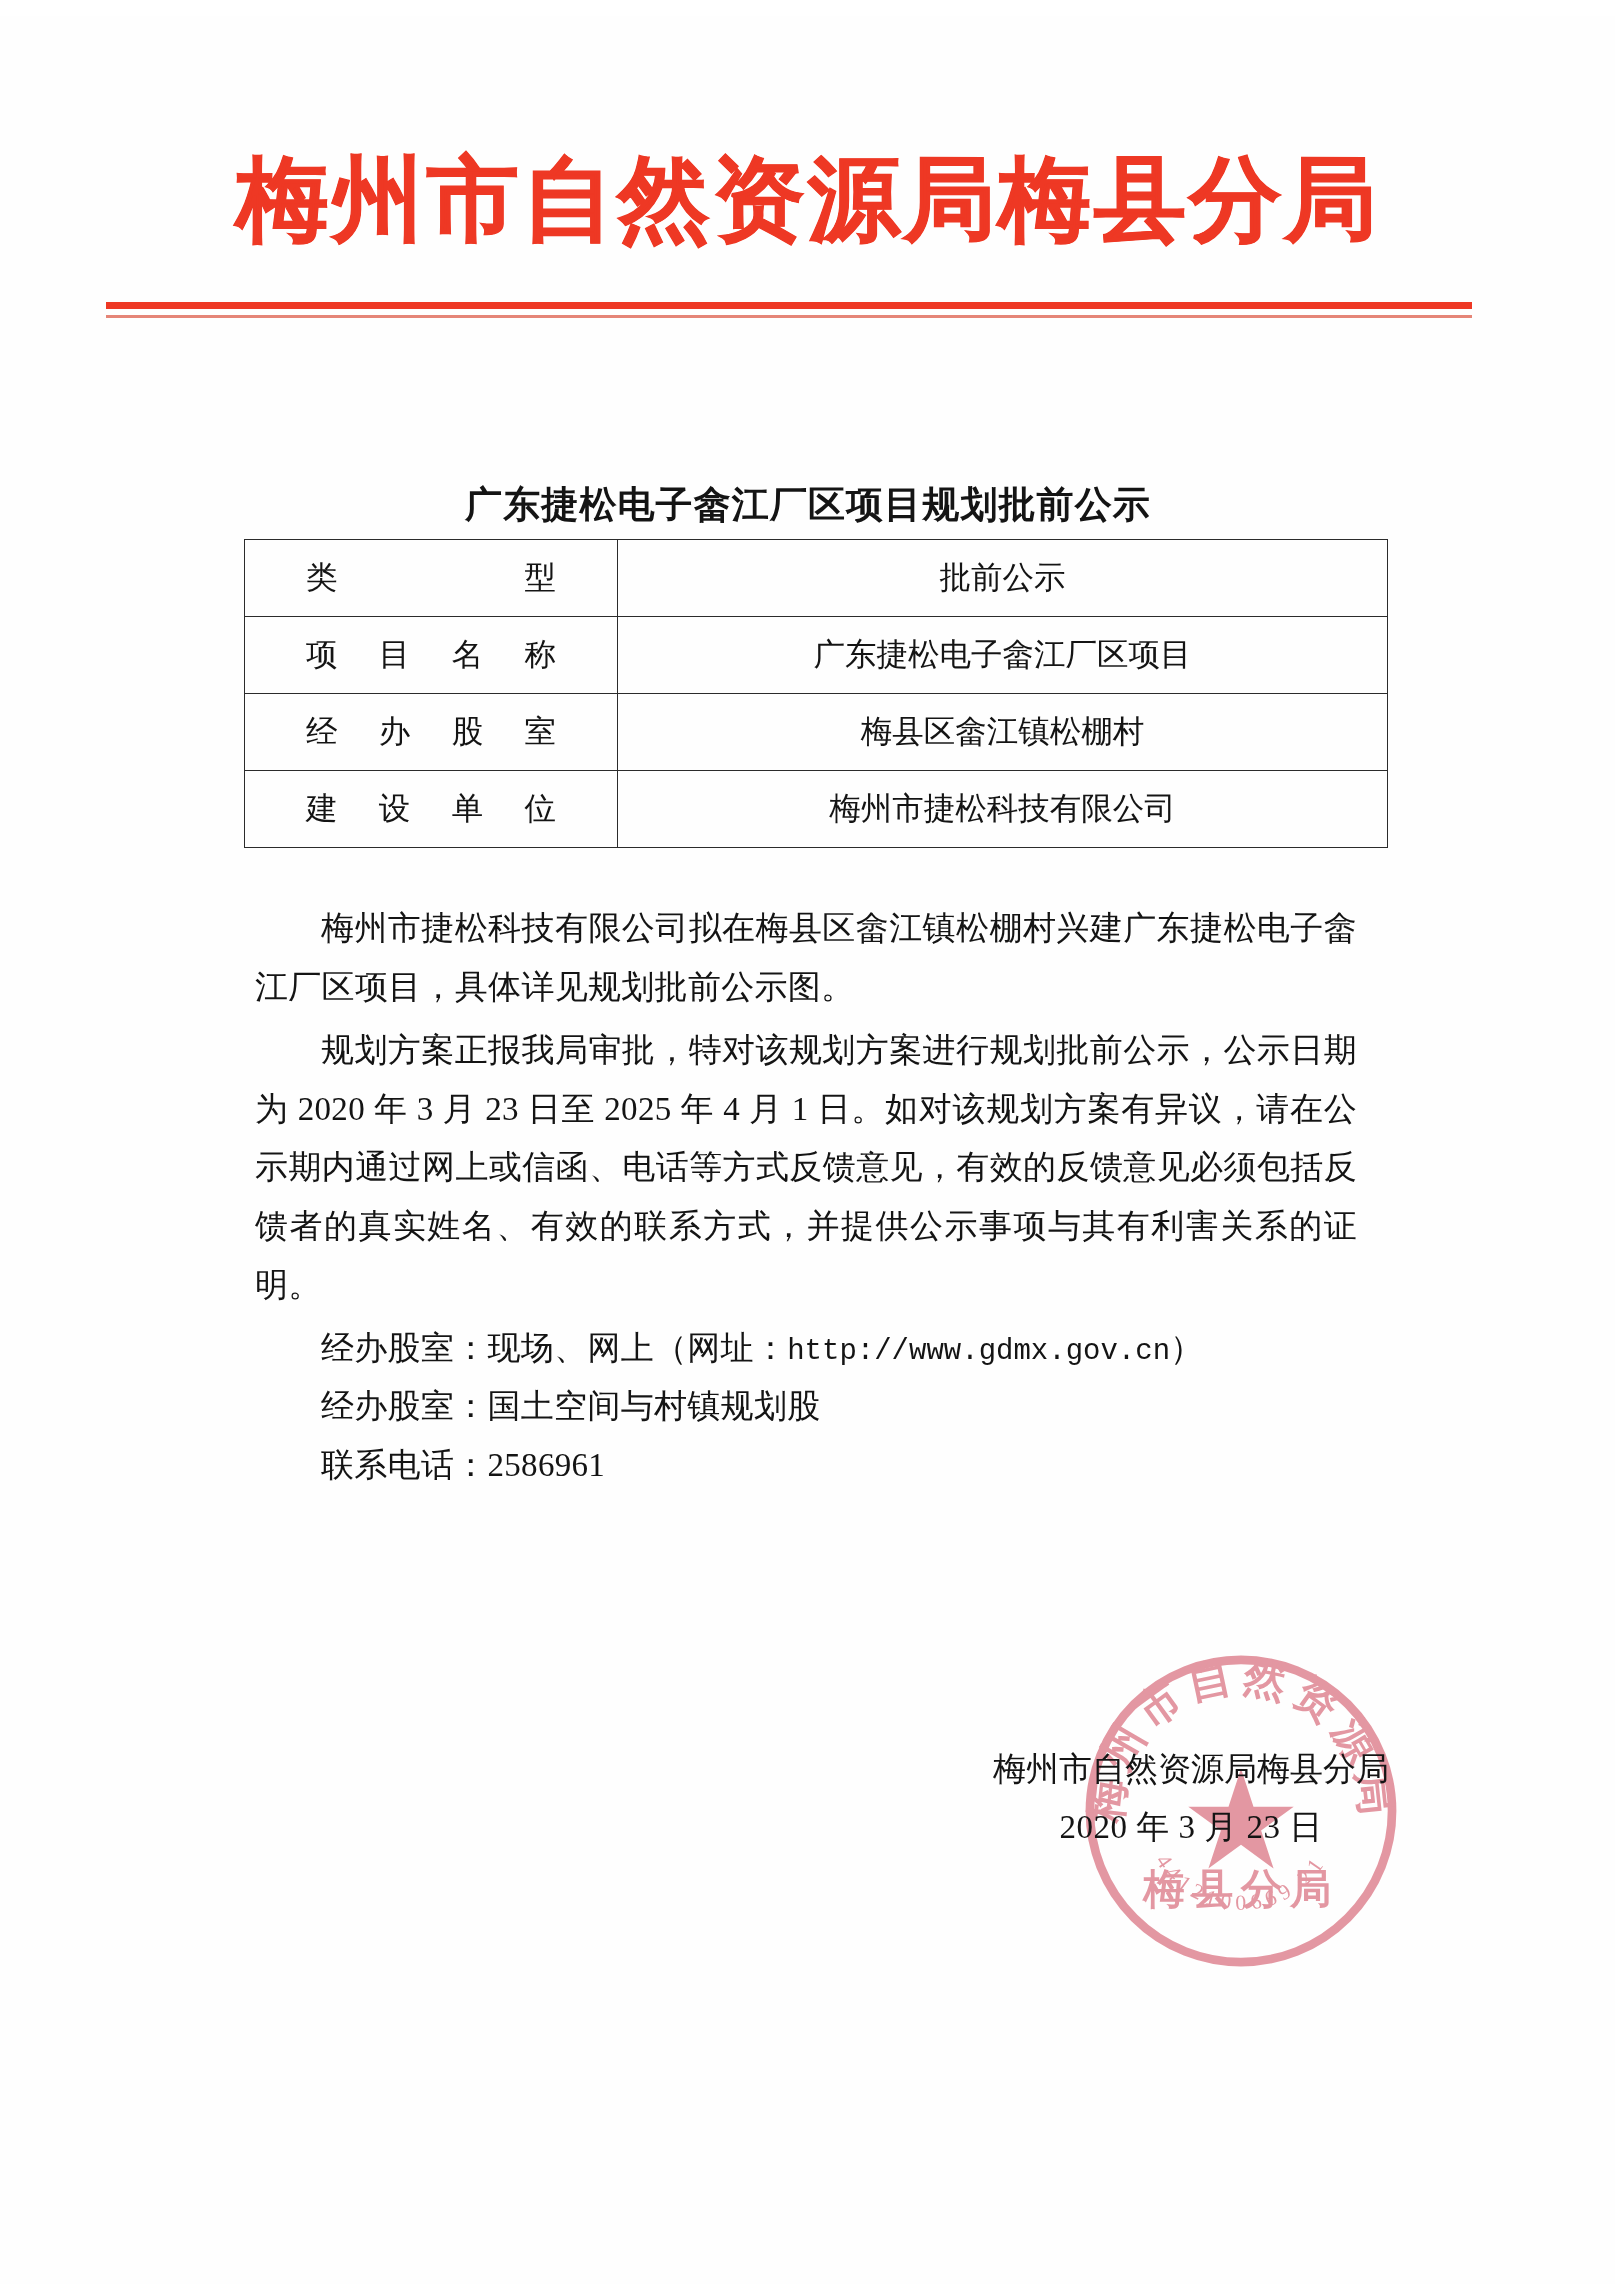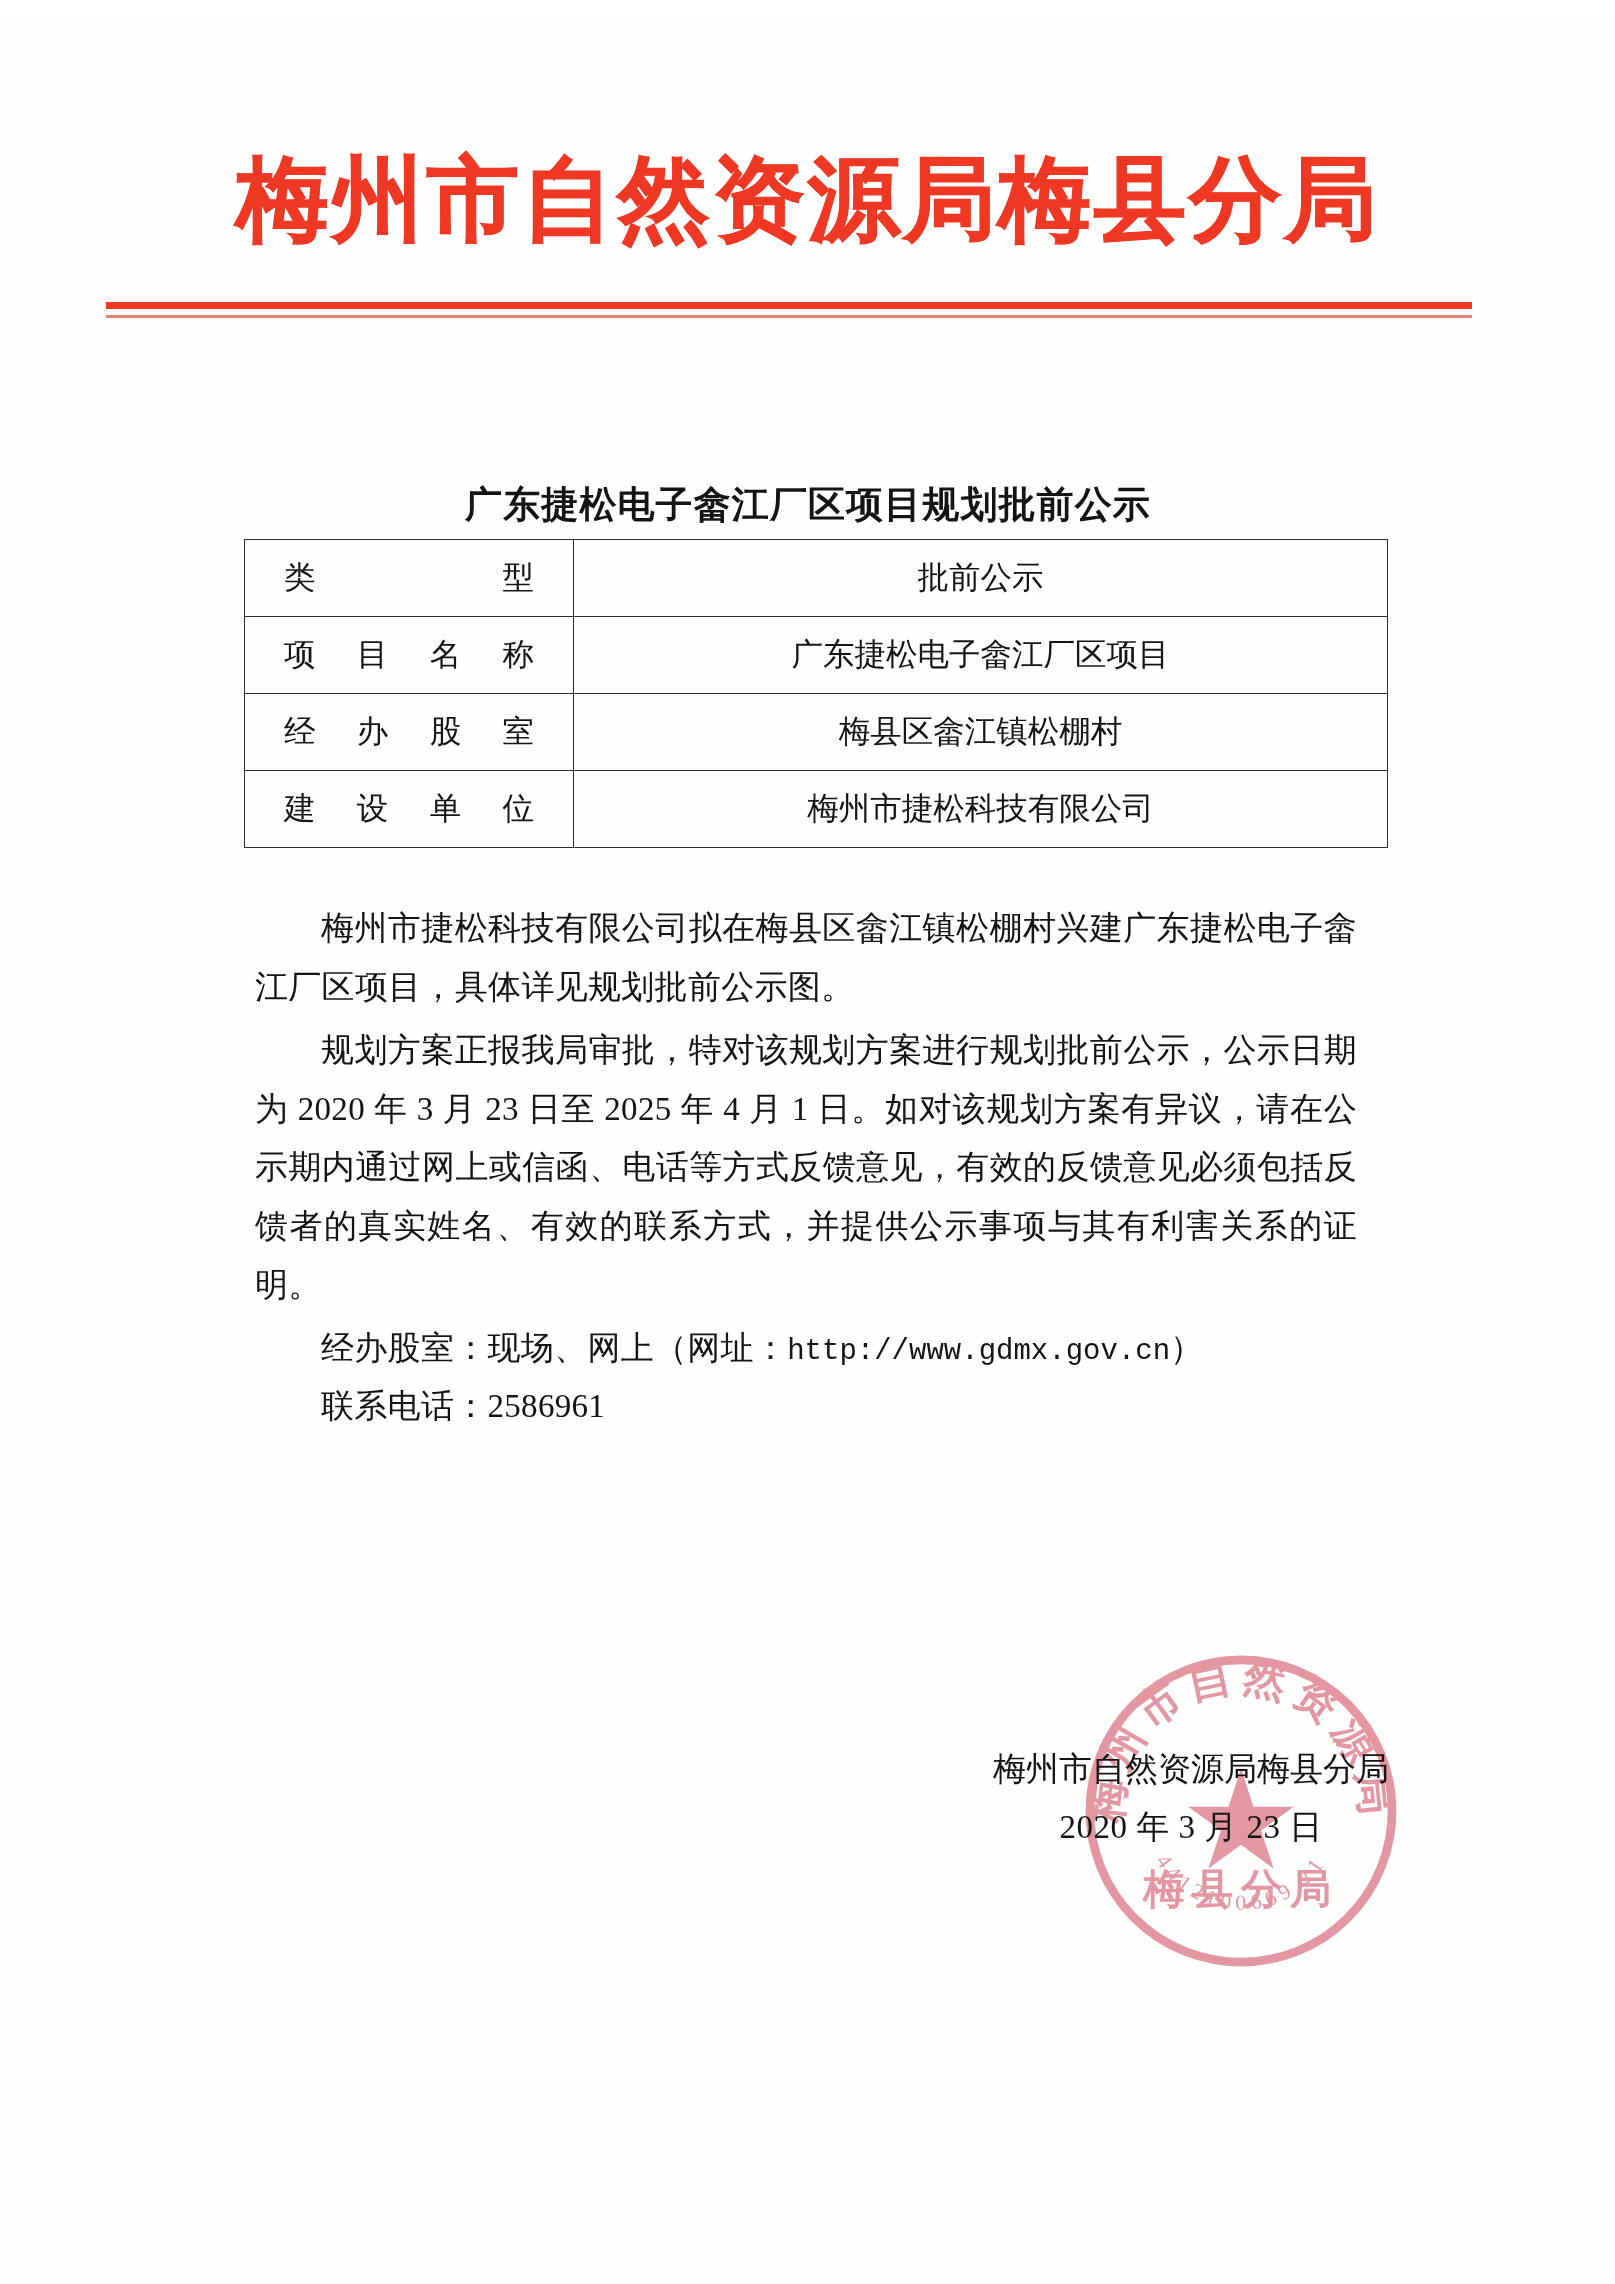--- a/index.html
+++ b/index.html
@@ -87,21 +87,21 @@
     height: 76px;
     font-size: 31.5px;
     color: #141414;
     padding: 0 11px;
     vertical-align: middle;
   }
   .info-table td.label {
     width: 250px;
     text-align: right;
     text-align-last: justify;
-    padding: 0 39px;
+    padding: 0 61px;
   }
   .info-table td.value {
     text-align: center;
   }
 
   
   .body-area {
     position: absolute;
     left: 255px;
     top: 883px;
@@ -195,20 +195,21 @@
     </tbody>
   </table>
 
   <div class="body-area">
     <p class="para">梅州市捷松科技有限公司拟在梅县区畲江镇松棚村兴建广东捷松电子畲江厂区项目，具体详见规划批前公示图。</p>
 
     <p class="para">规划方案正报我局审批，特对该规划方案进行规划批前公示，公示日期为 2020 年 3 月 23 日至 2025 年 4 月 1 日。如对该规划方案有异议，请在公示期内通过网上或信函、电话等方式反馈意见，有效的反馈意见必须包括反馈者的真实姓名、有效的联系方式，并提供公示事项与其有利害关系的证明。</p>
 
     <p class="line-item"><span>经办股室：现场、网上（网址：</span><span class="mono-url">http://www.gdmx.gov.cn</span><span>）</span></p>
 
+    <p class="line-item">经办股室：国土空间与村镇规划股</p>
 
     <p class="line-item">联系电话：2586961</p>
   </div>
 
   <div class="seal">
     <svg viewBox="0 0 600 600" xmlns="http://www.w3.org/2000/svg">
       <defs>
         <path id="arcTop" d="M 80,300 A 220,220 0 0 1 520,300" fill="none"></path>
         <path id="arcBottomCode" d="M 118,300 A 182,182 0 0 0 482,300" fill="none"></path>
       </defs>

